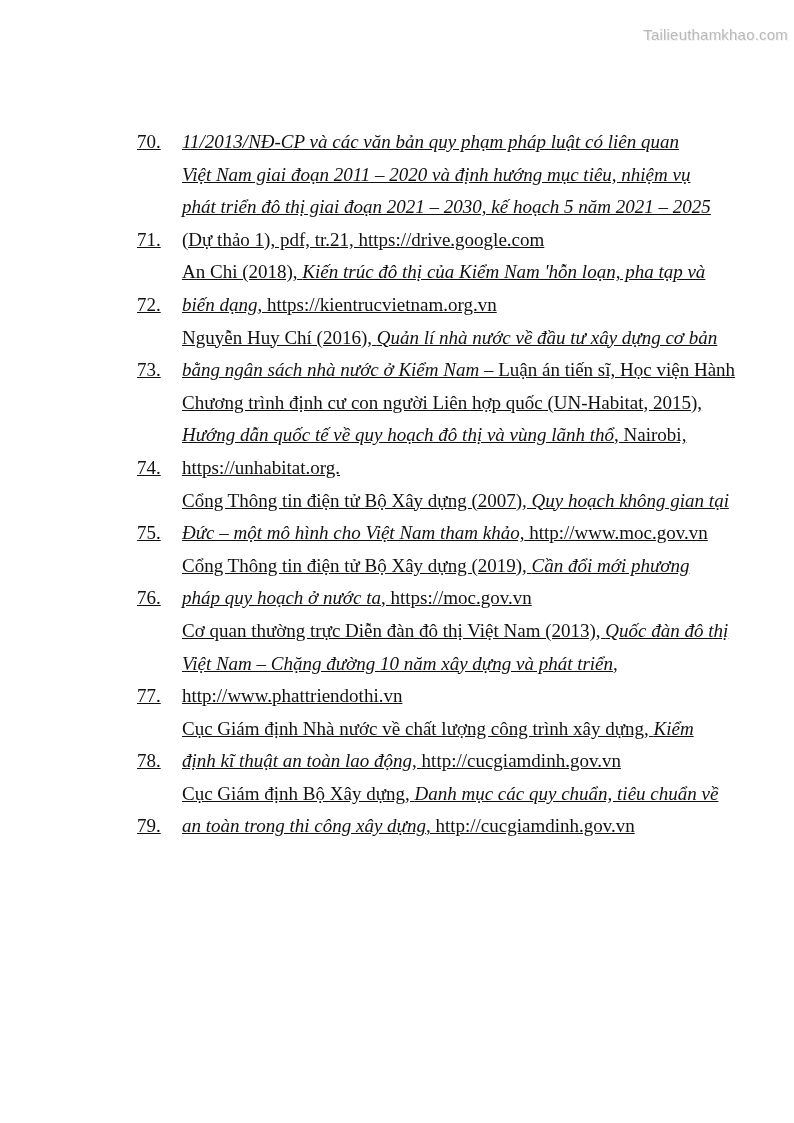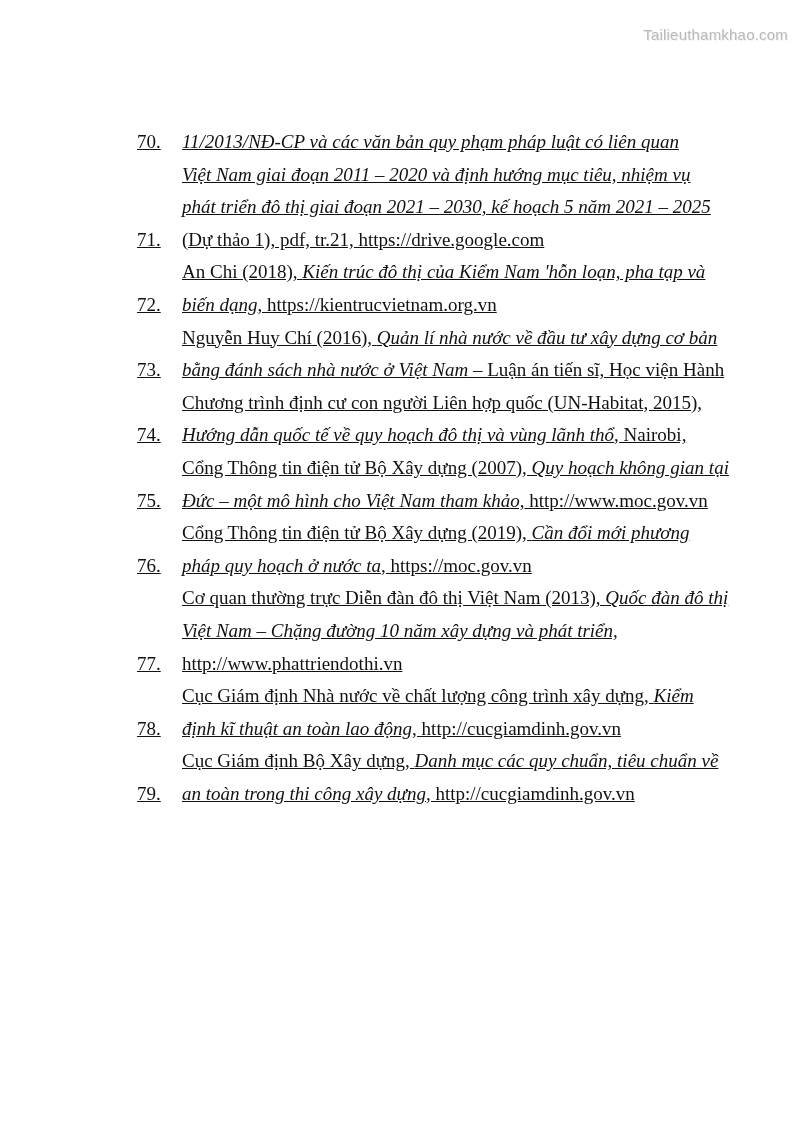--- a/index.html
+++ b/index.html
@@ -83,28 +83,29 @@
         <span class="num">72.</span>
         <div class="lines">
           <div class="line"><span class="">An Chi (2018), </span><span class="it">Kiến trúc đô thị của Kiểm Nam 'hỗn loạn, pha tạp và</span></div>
           <div class="line"><span class="it">biến dạng</span><span class="">, https://kientrucvietnam.org.vn</span></div>
         </div>
       </div>
       <div class="entry">
         <span class="num">73.</span>
         <div class="lines">
           <div class="line"><span class="">Nguyễn Huy Chí (2016), </span><span class="it">Quản lí nhà nước về đầu tư xây dựng cơ bản</span></div>
-          <div class="line"><span class="it">bằng đánh sách nhà nước ở Việt Nam</span><span class=""> – Luận án tiến sĩ, Học viện Hành</span></div>
+          <div class="line"><span class="it">bằng ngân sách nhà nước ở Kiểm Nam</span><span class=""> – Luận án tiến sĩ, Học viện Hành</span></div>
         </div>
       </div>
       <div class="entry">
         <span class="num">74.</span>
         <div class="lines">
           <div class="line"><span class="">Chương trình định cư con người Liên hợp quốc (UN-Habitat, 2015),</span></div>
           <div class="line"><span class="it">Hướng dẫn quốc tế về quy hoạch đô thị và vùng lãnh thổ</span><span class="">, Nairobi,</span></div>
+          <div class="line"><span class="">https://unhabitat.org.</span></div>
         </div>
       </div>
       <div class="entry">
         <span class="num">75.</span>
         <div class="lines">
           <div class="line"><span class="">Cổng Thông tin điện tử Bộ Xây dựng (2007)</span><span class="it">, Quy hoạch không gian tại</span></div>
           <div class="line"><span class="it">Đức – một mô hình cho Việt Nam tham khảo,</span><span class=""> http://www.moc.gov.vn</span></div>
         </div>
       </div>
       <div class="entry">

